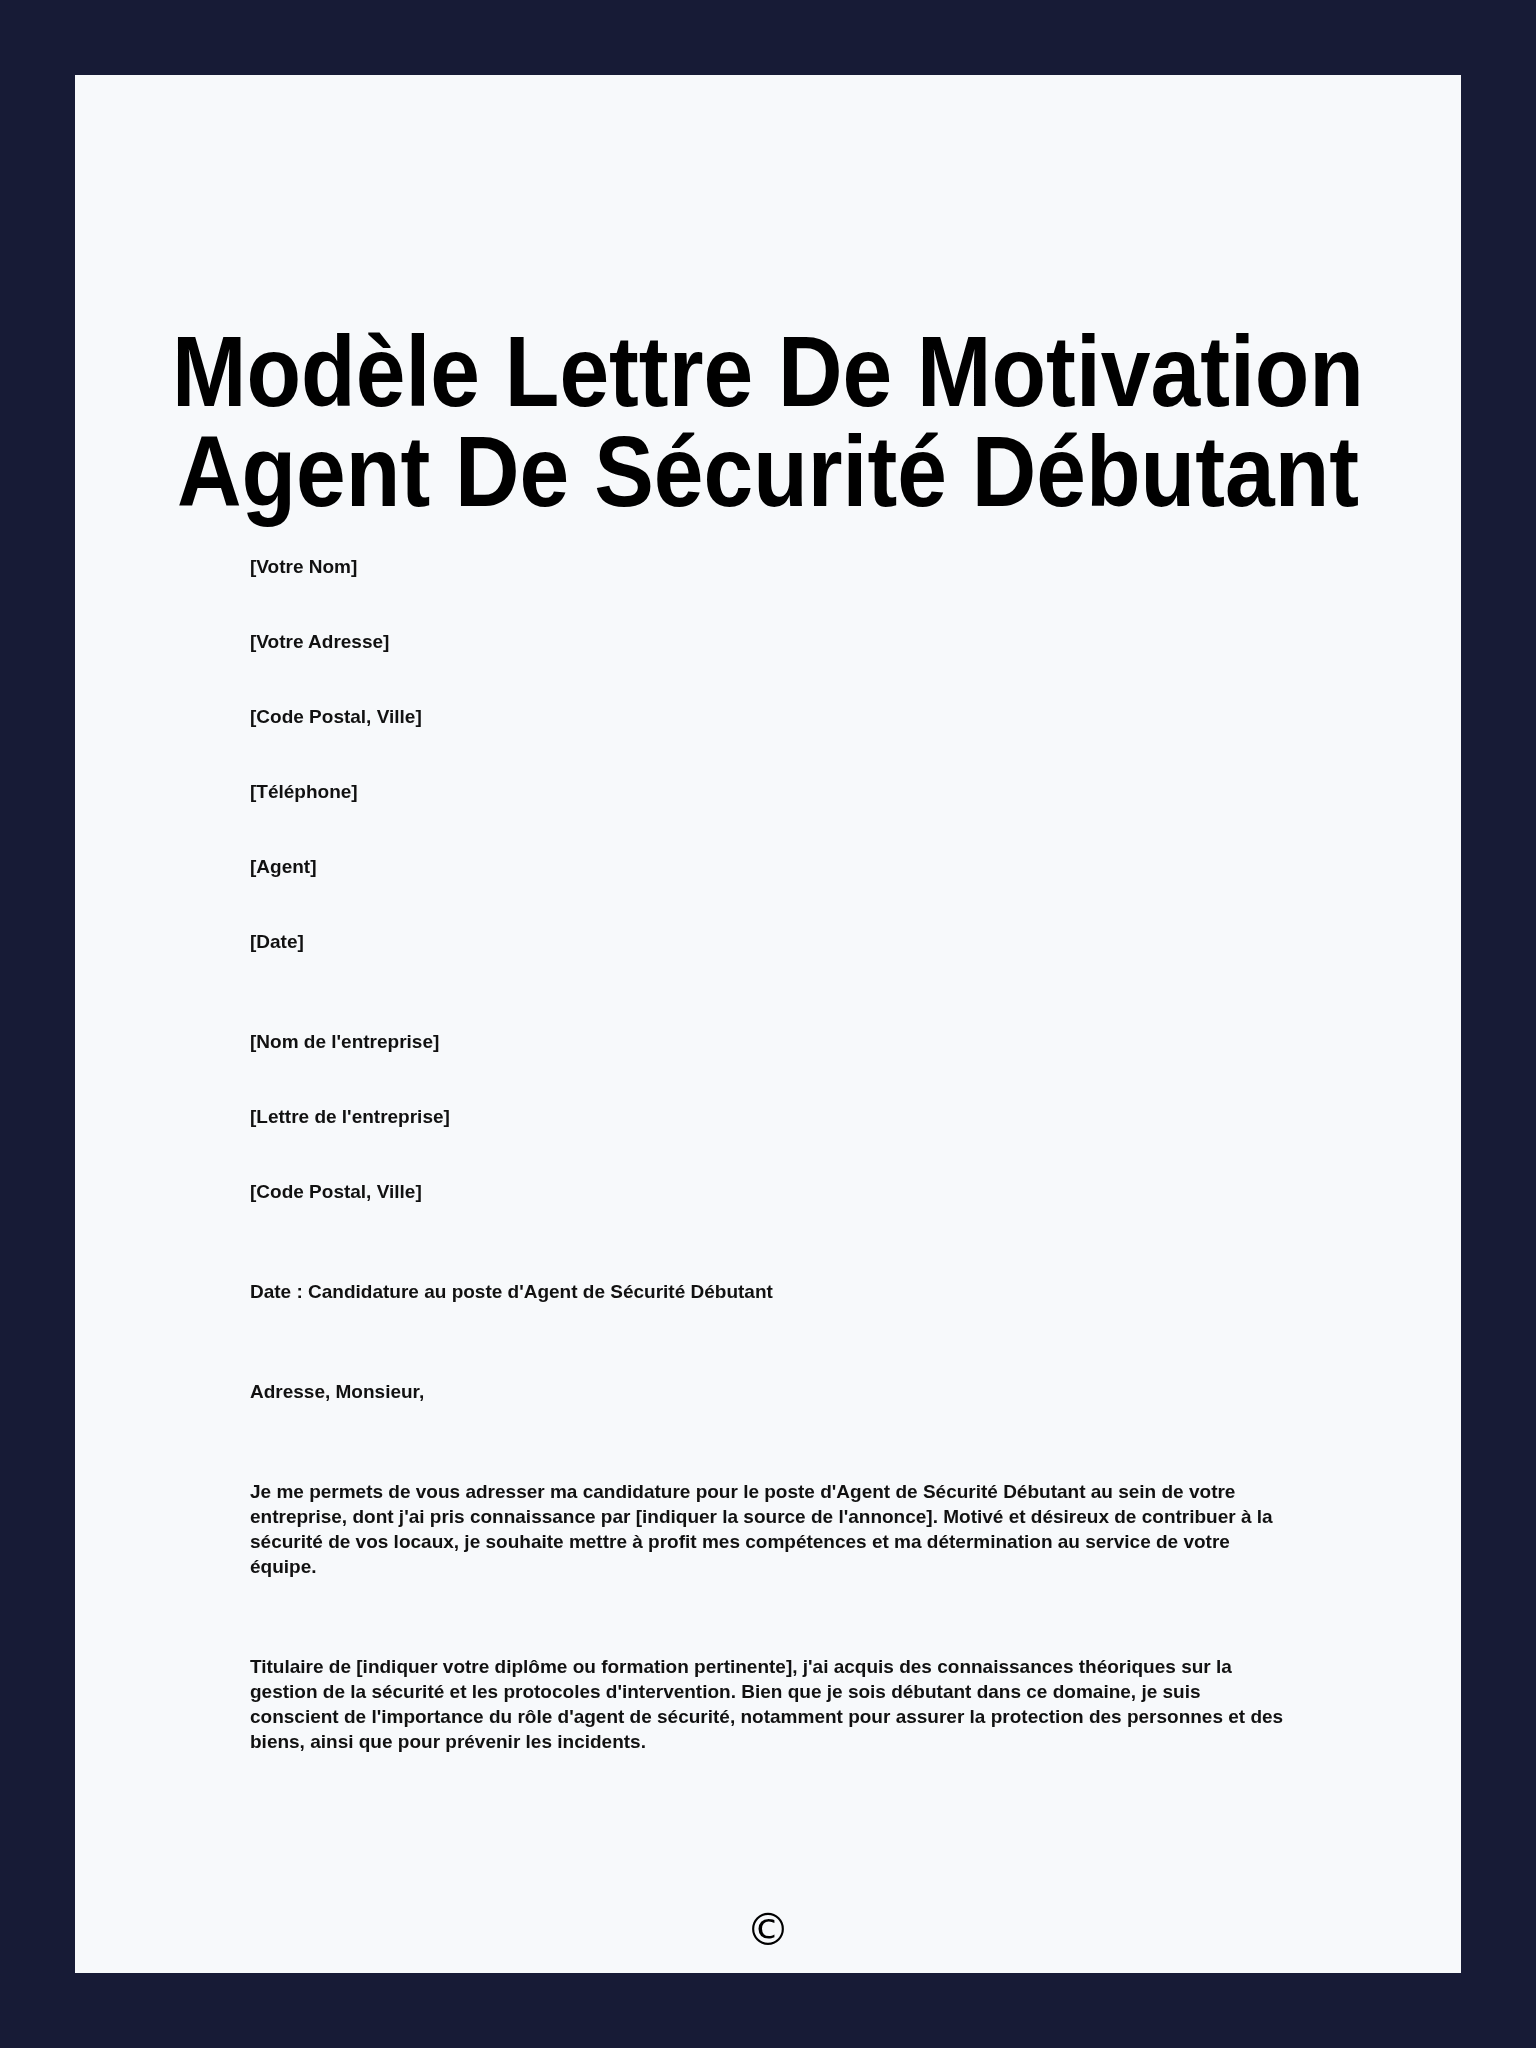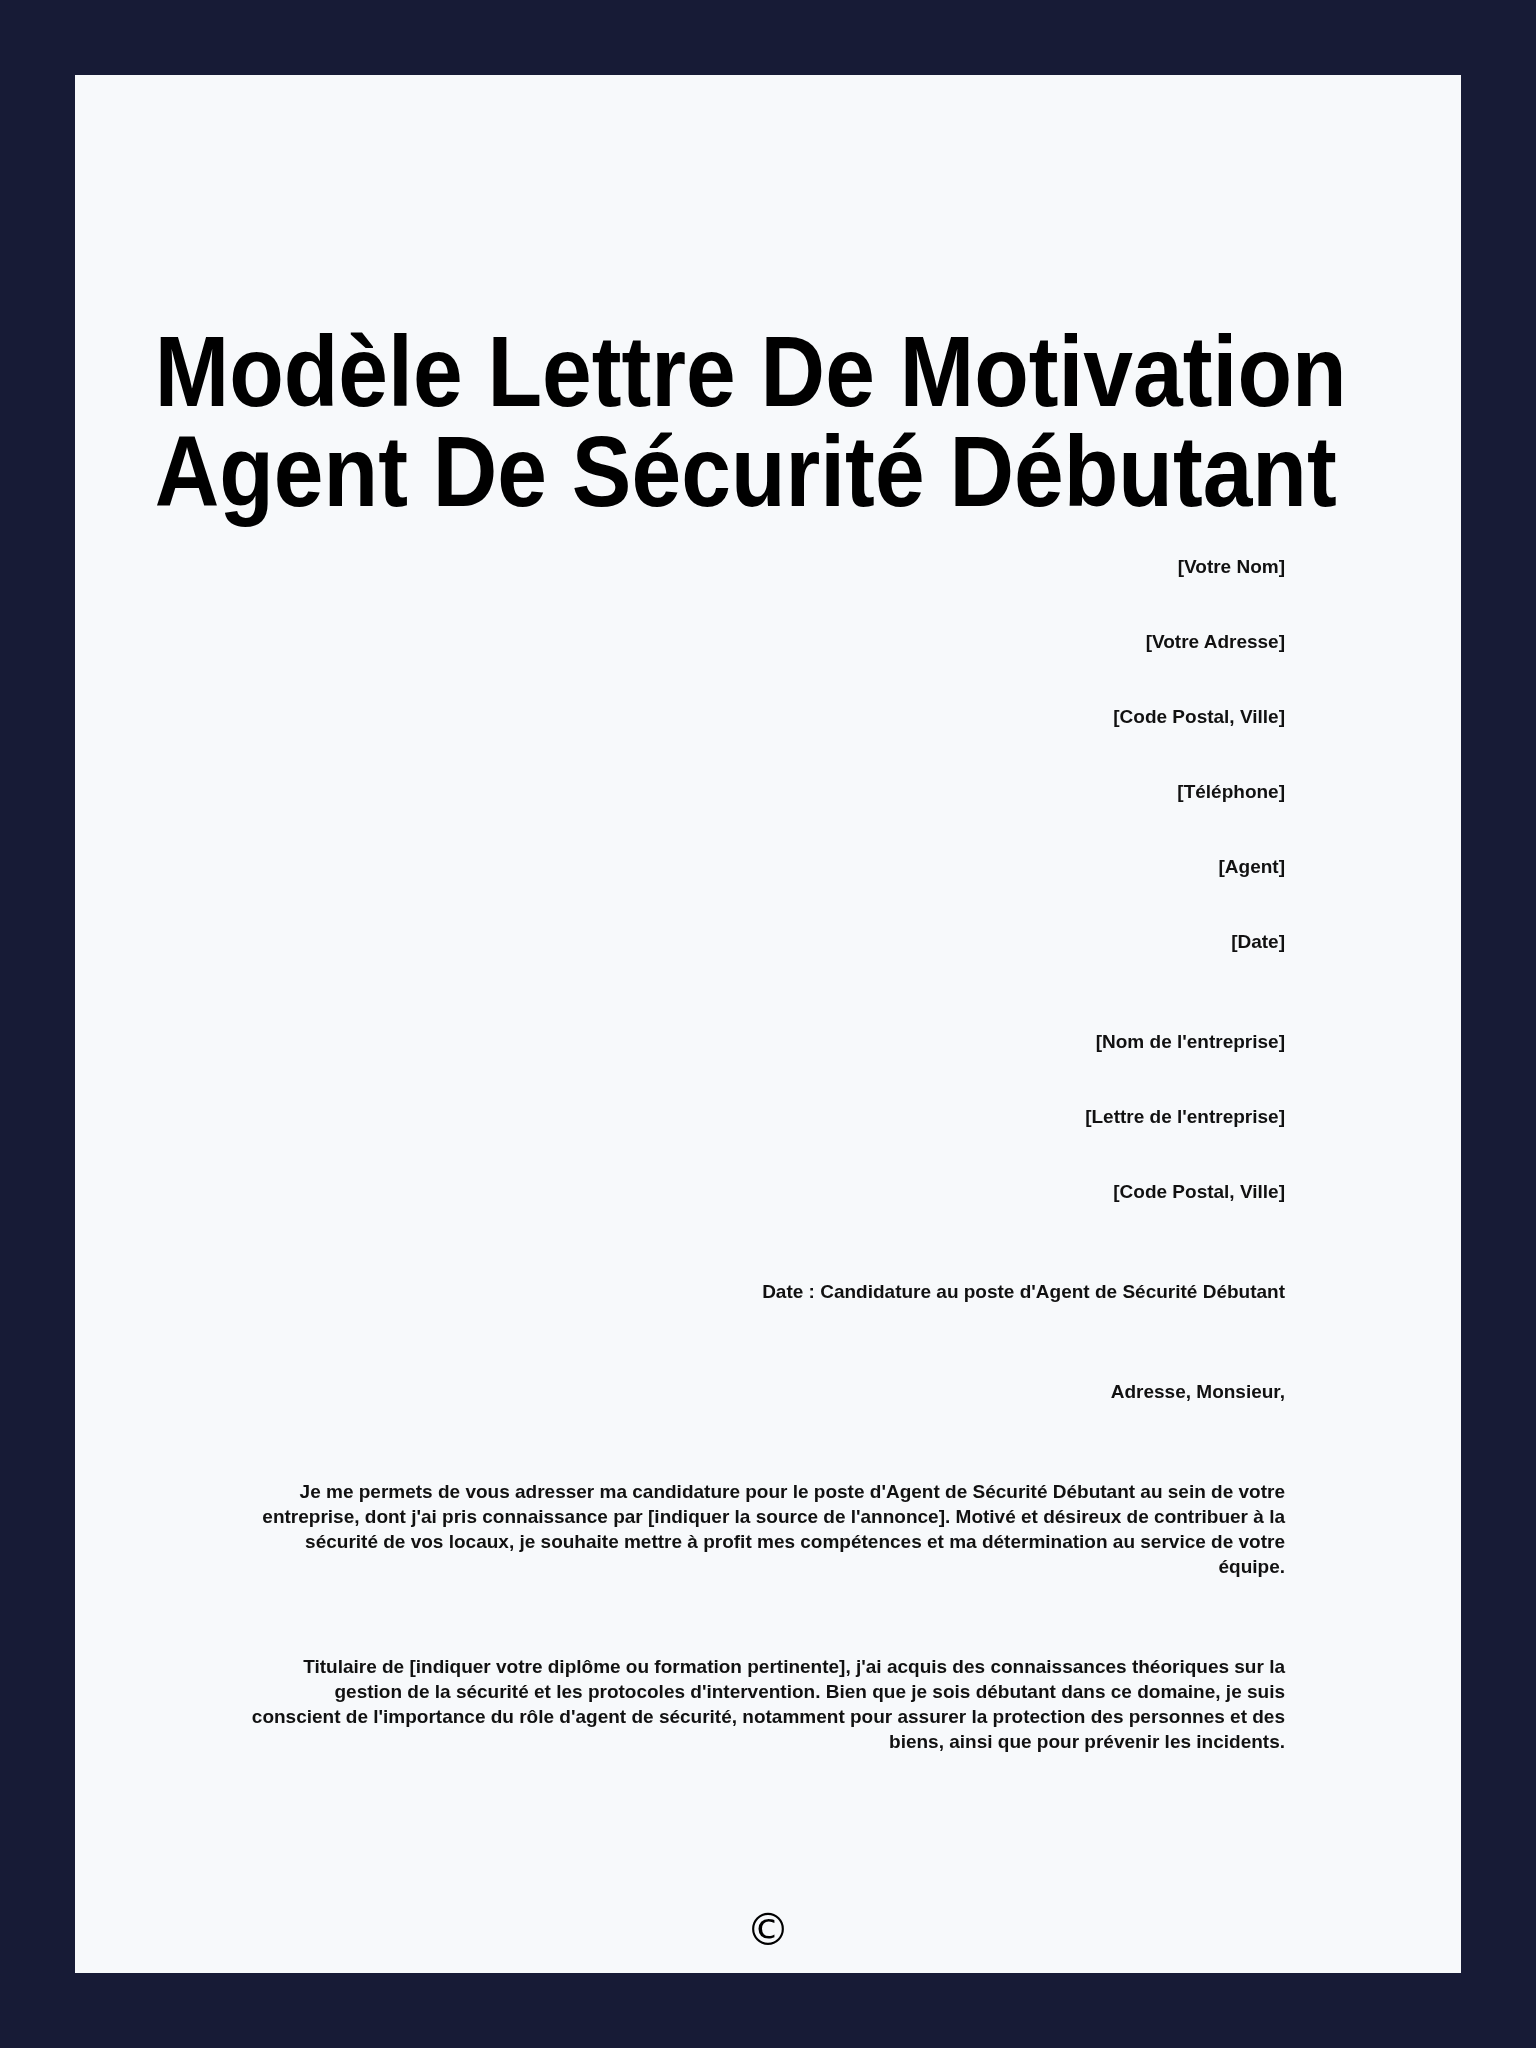--- a/index.html
+++ b/index.html
@@ -21,21 +21,21 @@
       width: 1386px;
       height: 1898px;
       background: #f7f9fb;
     }
     .title {
       position: absolute;
       left: 0;
       top: 246px;
       width: 1386px;
       margin: 0;
-      text-align: left;
+      text-align: center;
       font-family: "Liberation Sans", sans-serif;
       font-weight: bold;
       color: #000;
       font-size: 101px;
       line-height: 100px;
     }
     .title-line {
       display: block;
       white-space: nowrap;
       transform: scaleX(0.885);
@@ -50,21 +50,20 @@
       font-weight: bold;
       font-size: 19px;
       line-height: 25px;
       color: #111;
     }
     .letter p {
       margin: 0;
       position: absolute;
       left: 0;
       width: 1035px;
-      text-align: right;
     }
     .copyright {
       position: absolute;
       left: 0;
       width: 1386px;
       top: 1830px;
       text-align: center;
       font-family: "DejaVu Sans", sans-serif;
       font-size: 44px;
       line-height: 50px;

